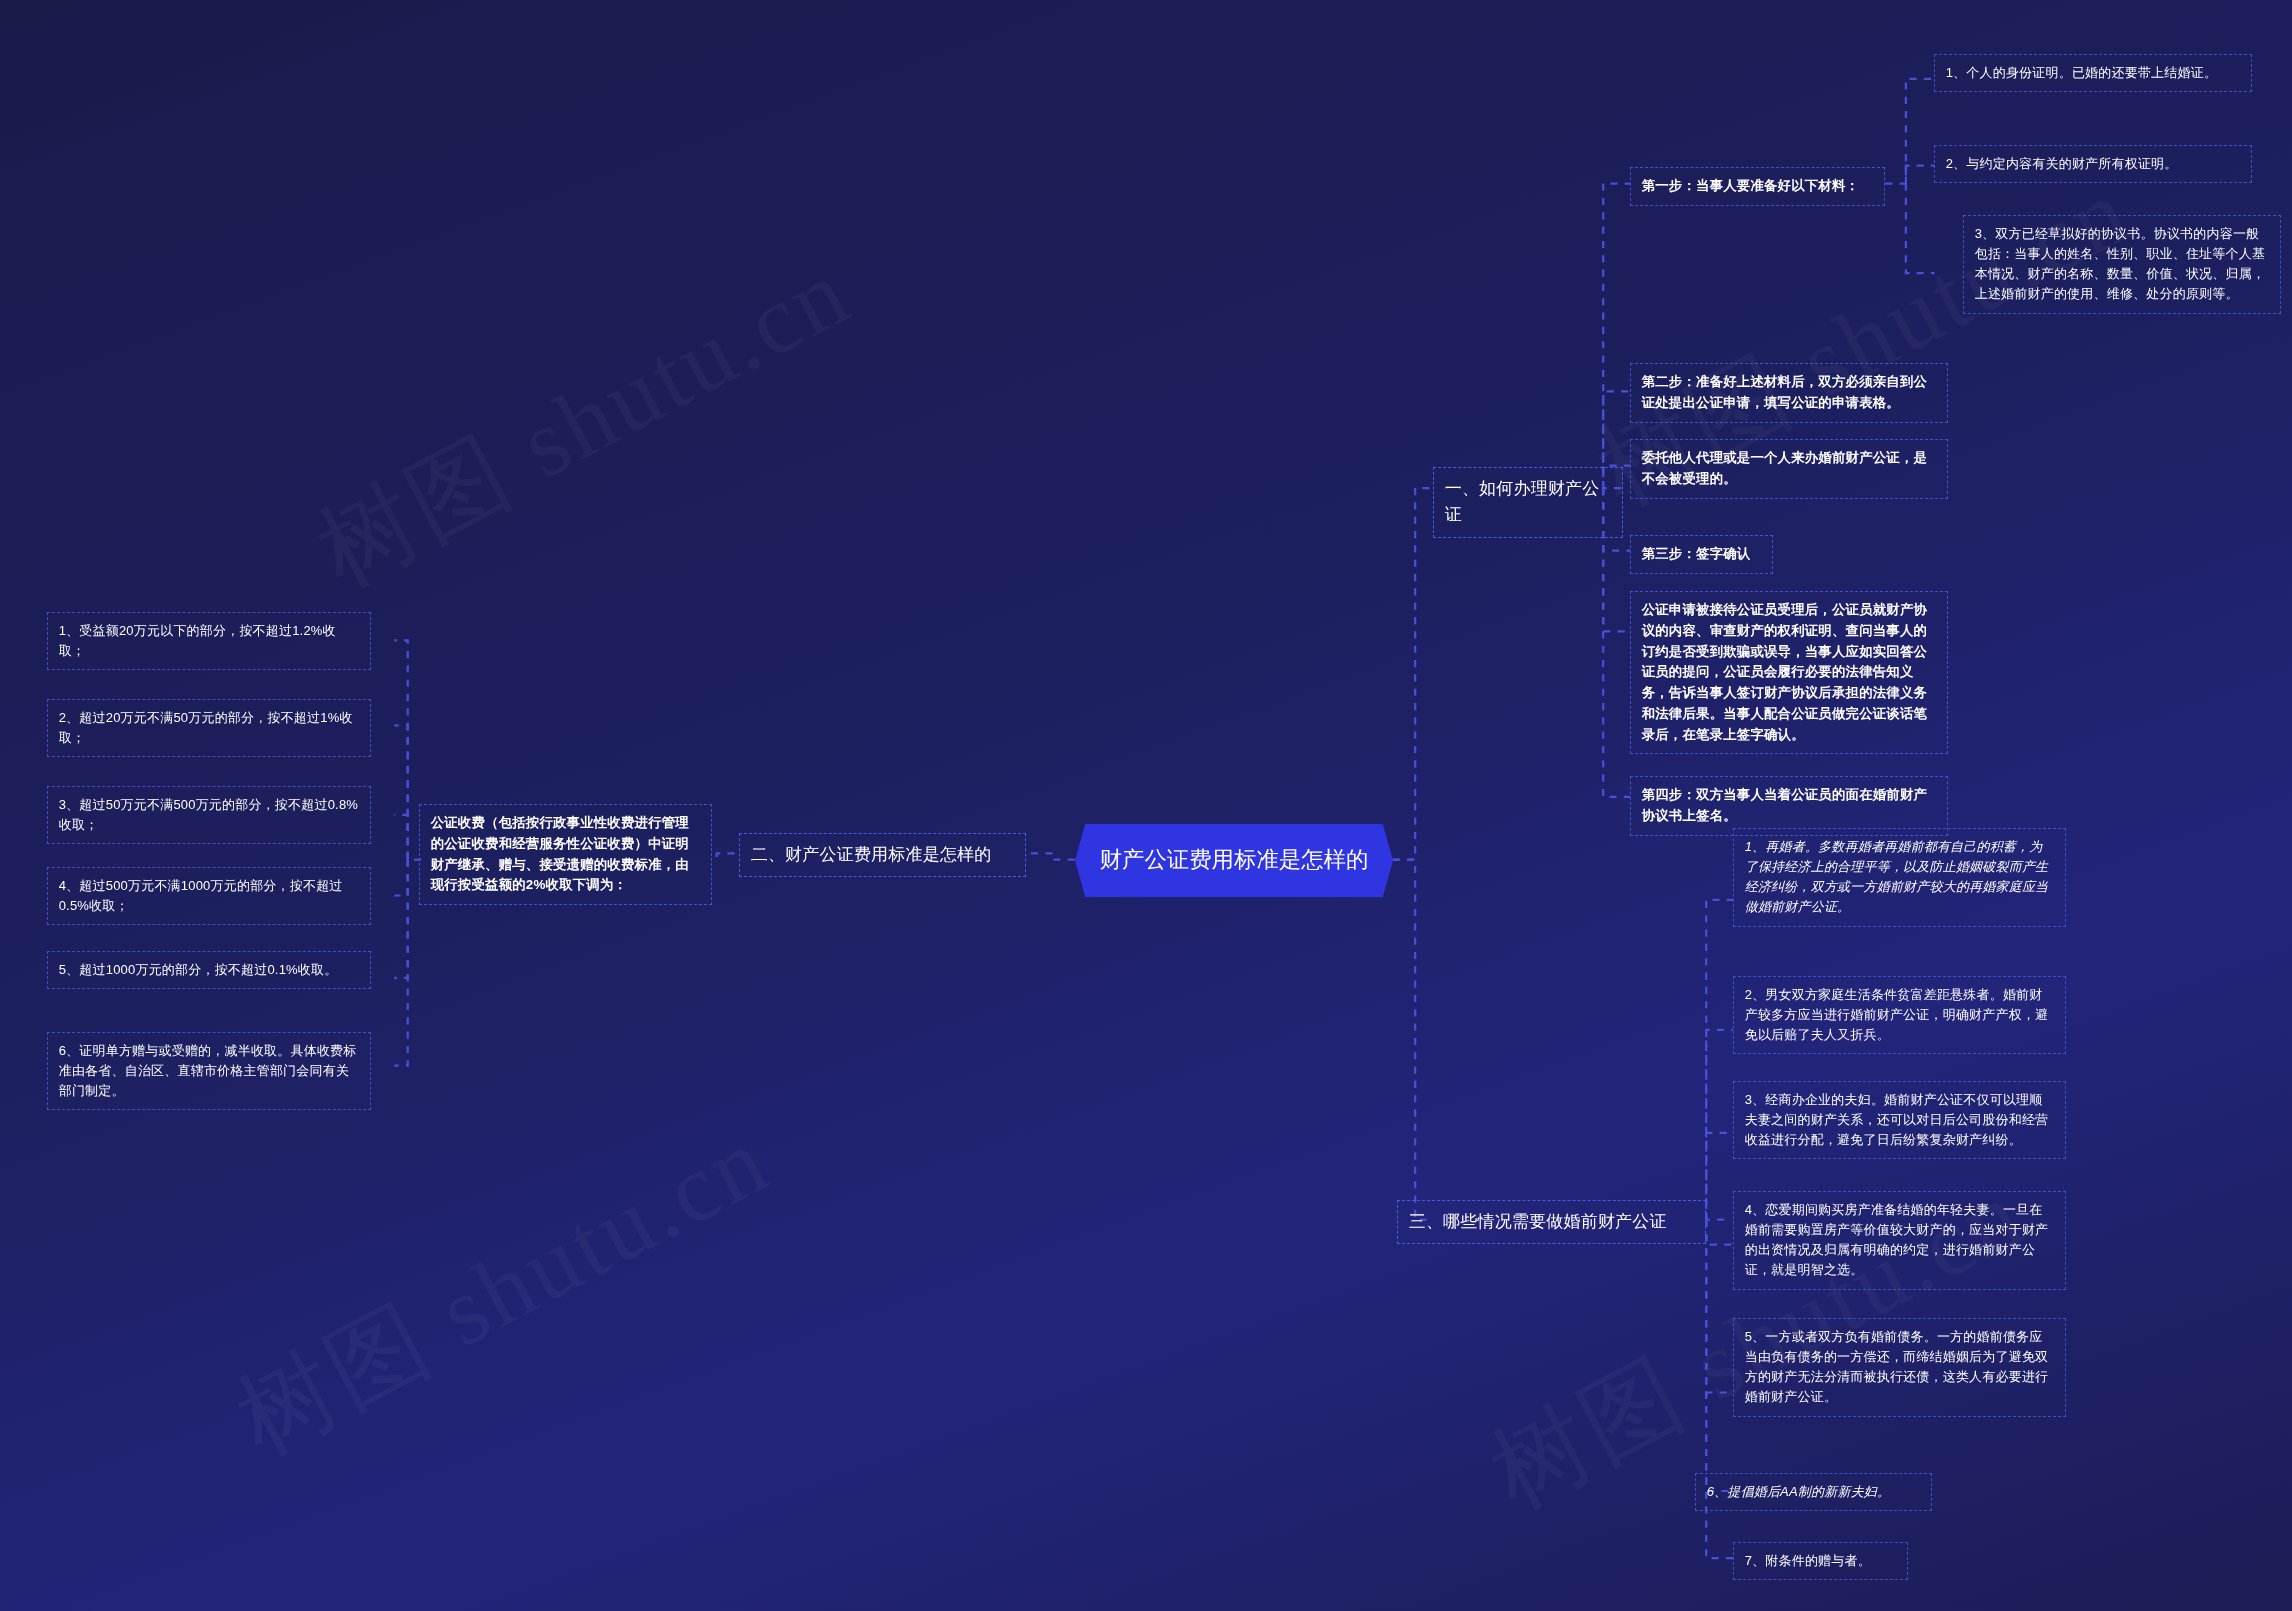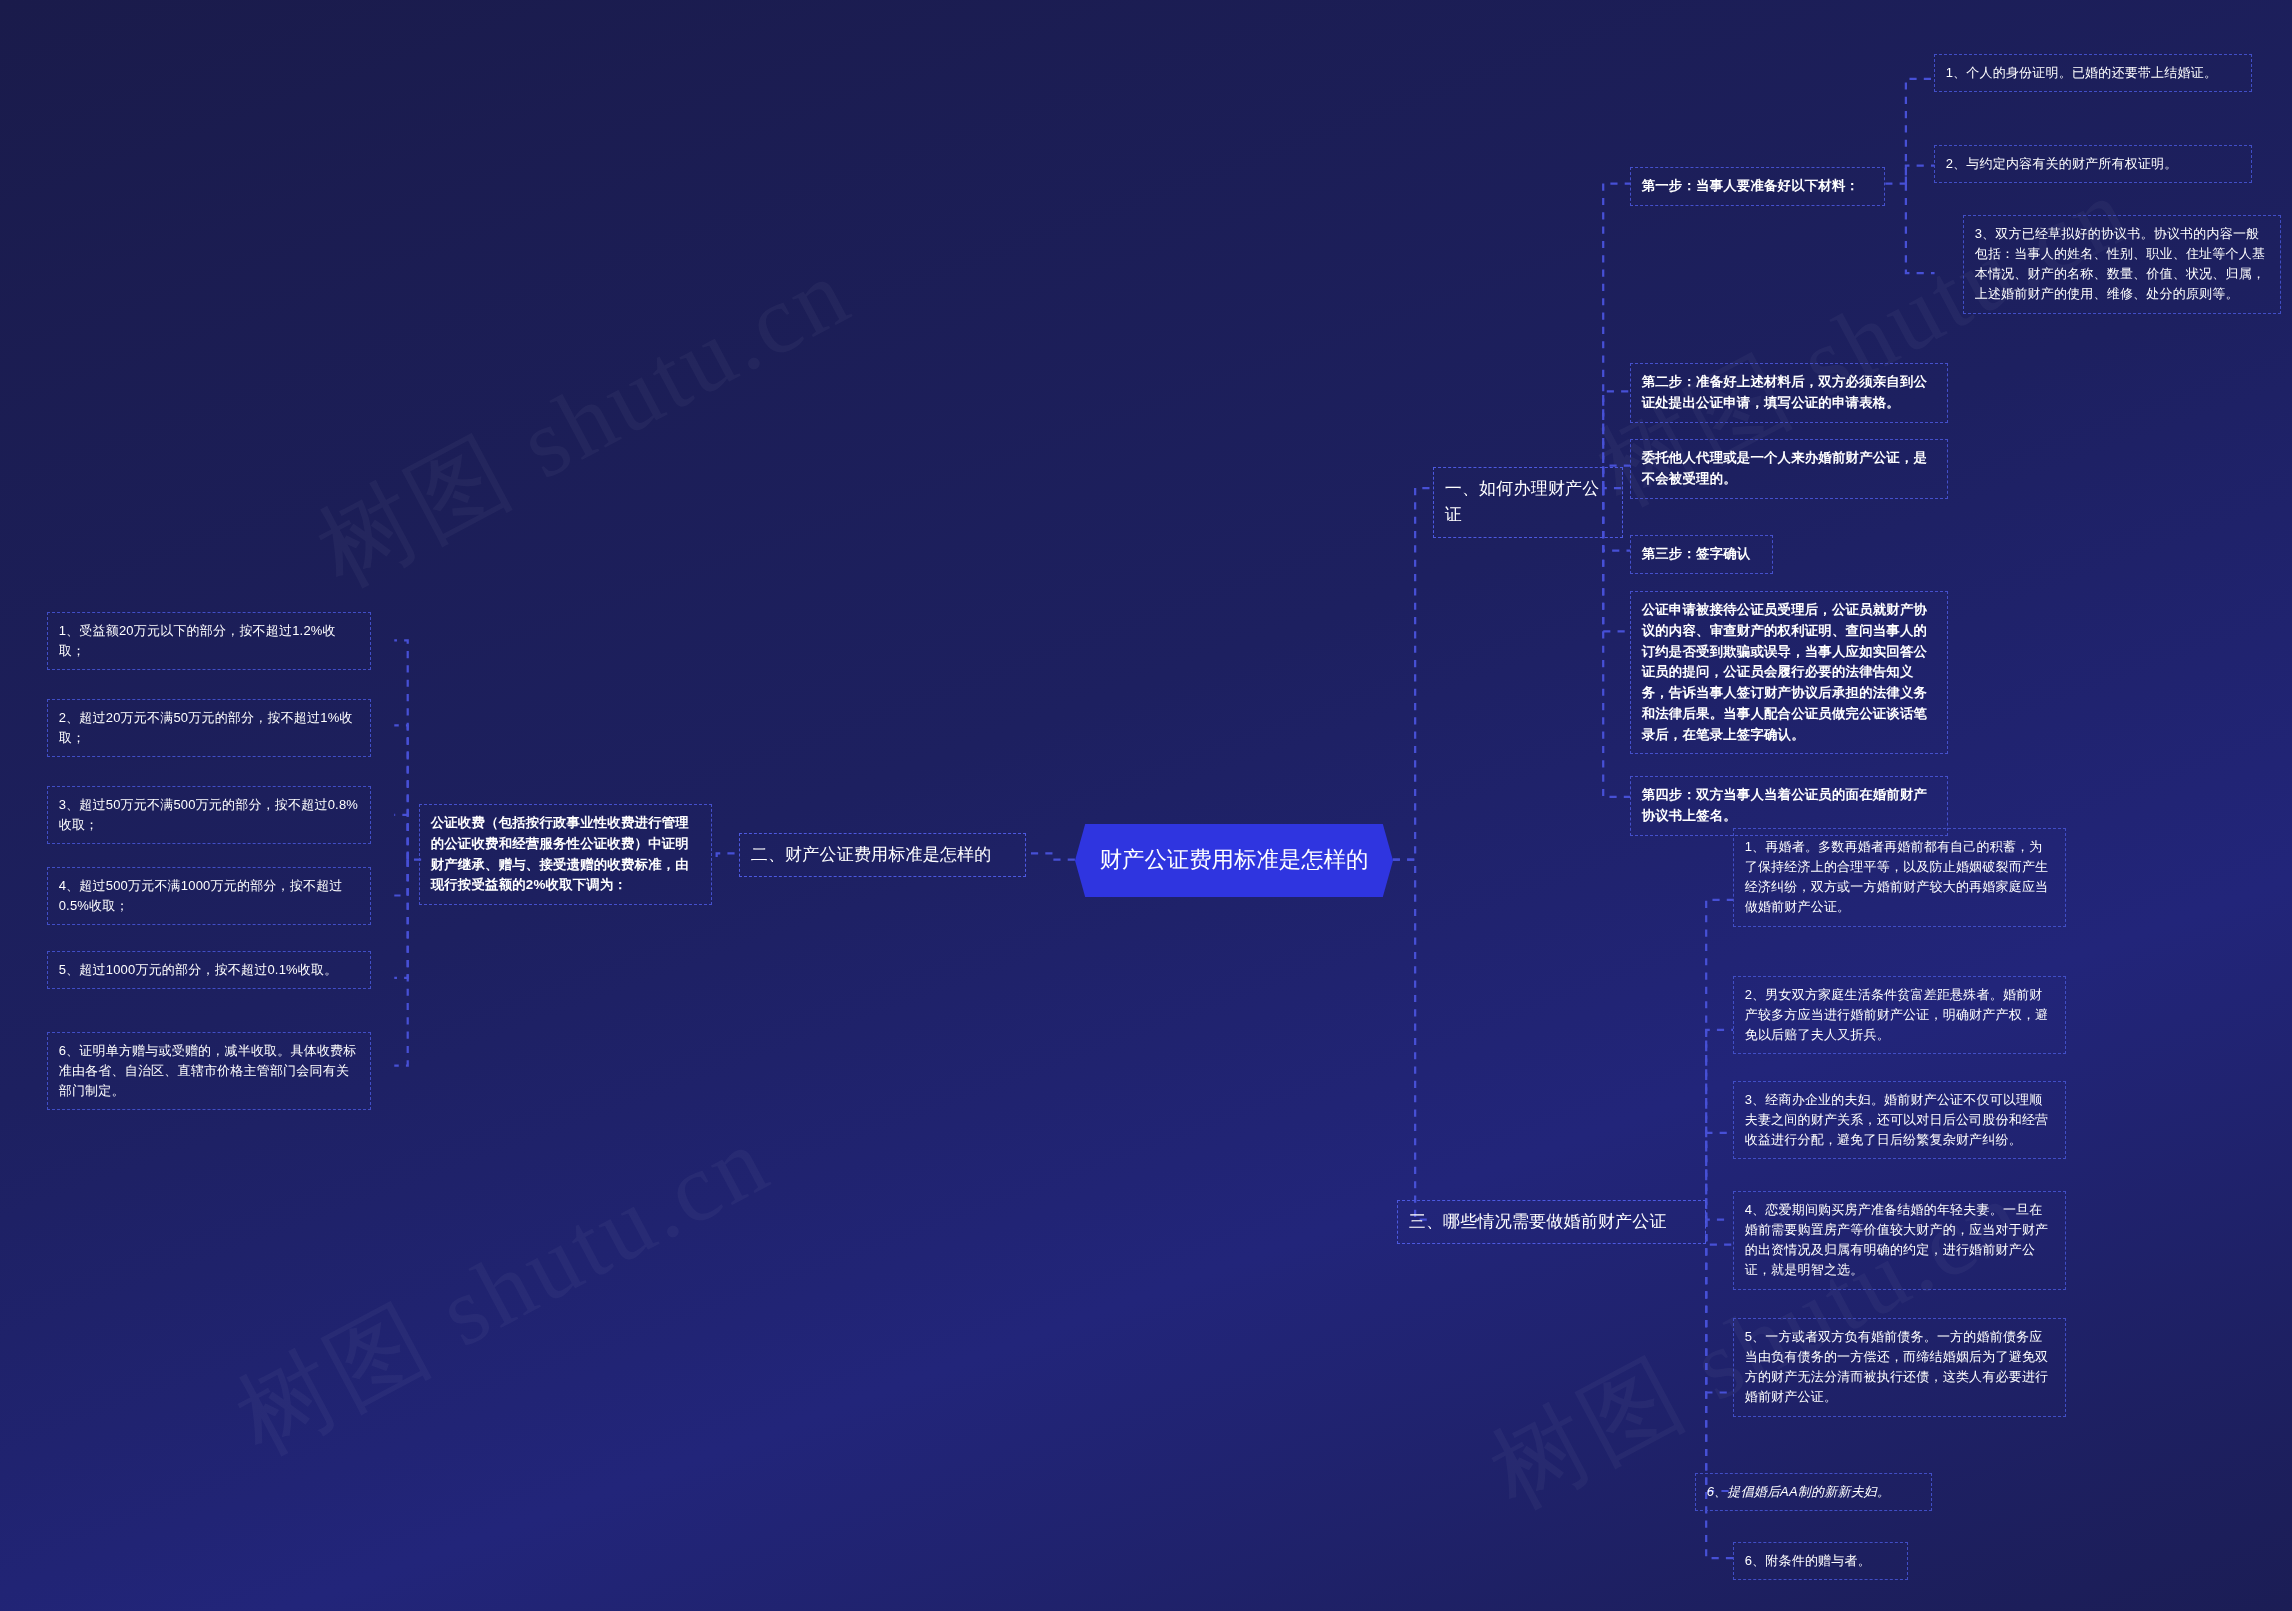--- a/index.html
+++ b/index.html
@@ -101,22 +101,22 @@
 
   <div class="node lv3" style="left:47px;top:612px;width:324px;">1、受益额20万元以下的部分，按不超过1.2%收取；</div>
   <div class="node lv3" style="left:47px;top:699px;width:324px;">2、超过20万元不满50万元的部分，按不超过1%收取；</div>
   <div class="node lv3" style="left:47px;top:786px;width:324px;">3、超过50万元不满500万元的部分，按不超过0.8%收取；</div>
   <div class="node lv3" style="left:47px;top:867px;width:324px;">4、超过500万元不满1000万元的部分，按不超过0.5%收取；</div>
   <div class="node lv3" style="left:47px;top:951px;width:324px;">5、超过1000万元的部分，按不超过0.1%收取。</div>
   <div class="node lv3" style="left:47px;top:1032px;width:324px;">6、证明单方赠与或受赠的，减半收取。具体收费标准由各省、自治区、直辖市价格主管部门会同有关部门制定。</div>
 
   <div class="node lv1" style="left:1397px;top:1200px;width:309px;">三、哪些情况需要做婚前财产公证</div>
 
-  <div class="node lv3" style="left:1733px;top:828px;width:333px;">1、再婚者。多数再婚者再婚前都有自己的积蓄，为了保持经济上的合理平等，以及防止婚姻破裂而产生经济纠纷，双方或一方婚前财产较大的再婚家庭应当做婚前财产公证。</div>
+  <div class="node lv3" style="left:1733px;top:828px;width:333px;font-style:italic;">1、再婚者。多数再婚者再婚前都有自己的积蓄，为了保持经济上的合理平等，以及防止婚姻破裂而产生经济纠纷，双方或一方婚前财产较大的再婚家庭应当做婚前财产公证。</div>
   <div class="node lv3" style="left:1733px;top:976px;width:333px;">2、男女双方家庭生活条件贫富差距悬殊者。婚前财产较多方应当进行婚前财产公证，明确财产产权，避免以后赔了夫人又折兵。</div>
   <div class="node lv3" style="left:1733px;top:1081px;width:333px;">3、经商办企业的夫妇。婚前财产公证不仅可以理顺夫妻之间的财产关系，还可以对日后公司股份和经营收益进行分配，避免了日后纷繁复杂财产纠纷。</div>
   <div class="node lv3" style="left:1733px;top:1191px;width:333px;">4、恋爱期间购买房产准备结婚的年轻夫妻。一旦在婚前需要购置房产等价值较大财产的，应当对于财产的出资情况及归属有明确的约定，进行婚前财产公证，就是明智之选。</div>
   <div class="node lv3" style="left:1733px;top:1318px;width:333px;">5、一方或者双方负有婚前债务。一方的婚前债务应当由负有债务的一方偿还，而缔结婚姻后为了避免双方的财产无法分清而被执行还债，这类人有必要进行婚前财产公证。</div>
   <div class="node lv3" style="left:1695px;top:1473px;width:237px;font-style:italic;">6、提倡婚后AA制的新新夫妇。</div>
-  <div class="node lv3" style="left:1733px;top:1542px;width:175px;">6、附条件的赠与者。</div>
+  <div class="node lv3" style="left:1733px;top:1542px;width:175px;">7、附条件的赠与者。</div>
 
 </div>
 
 
 </body></html>

